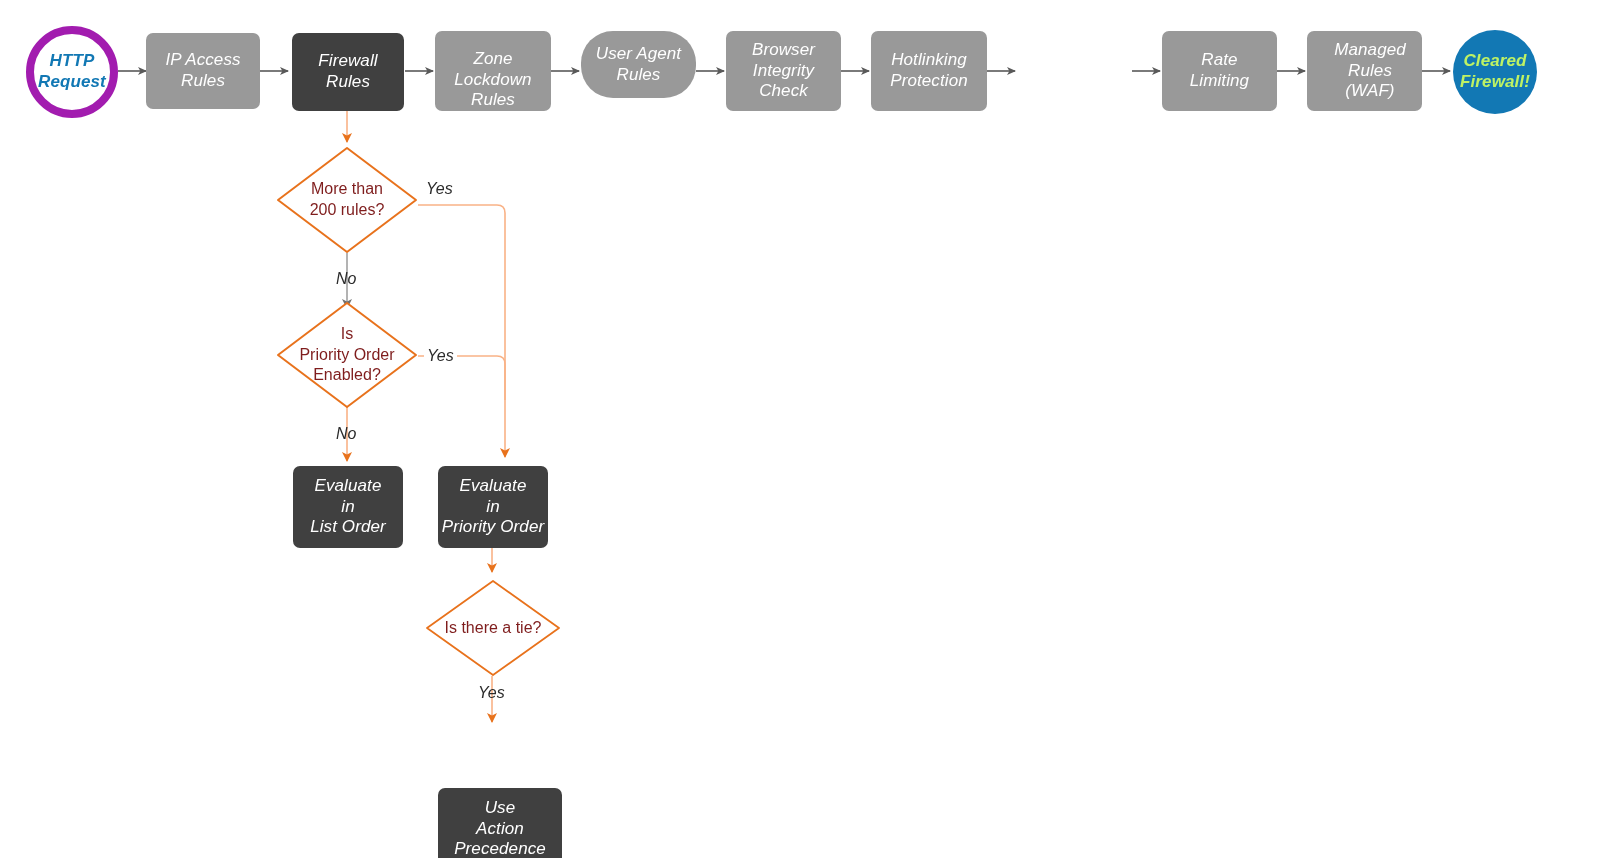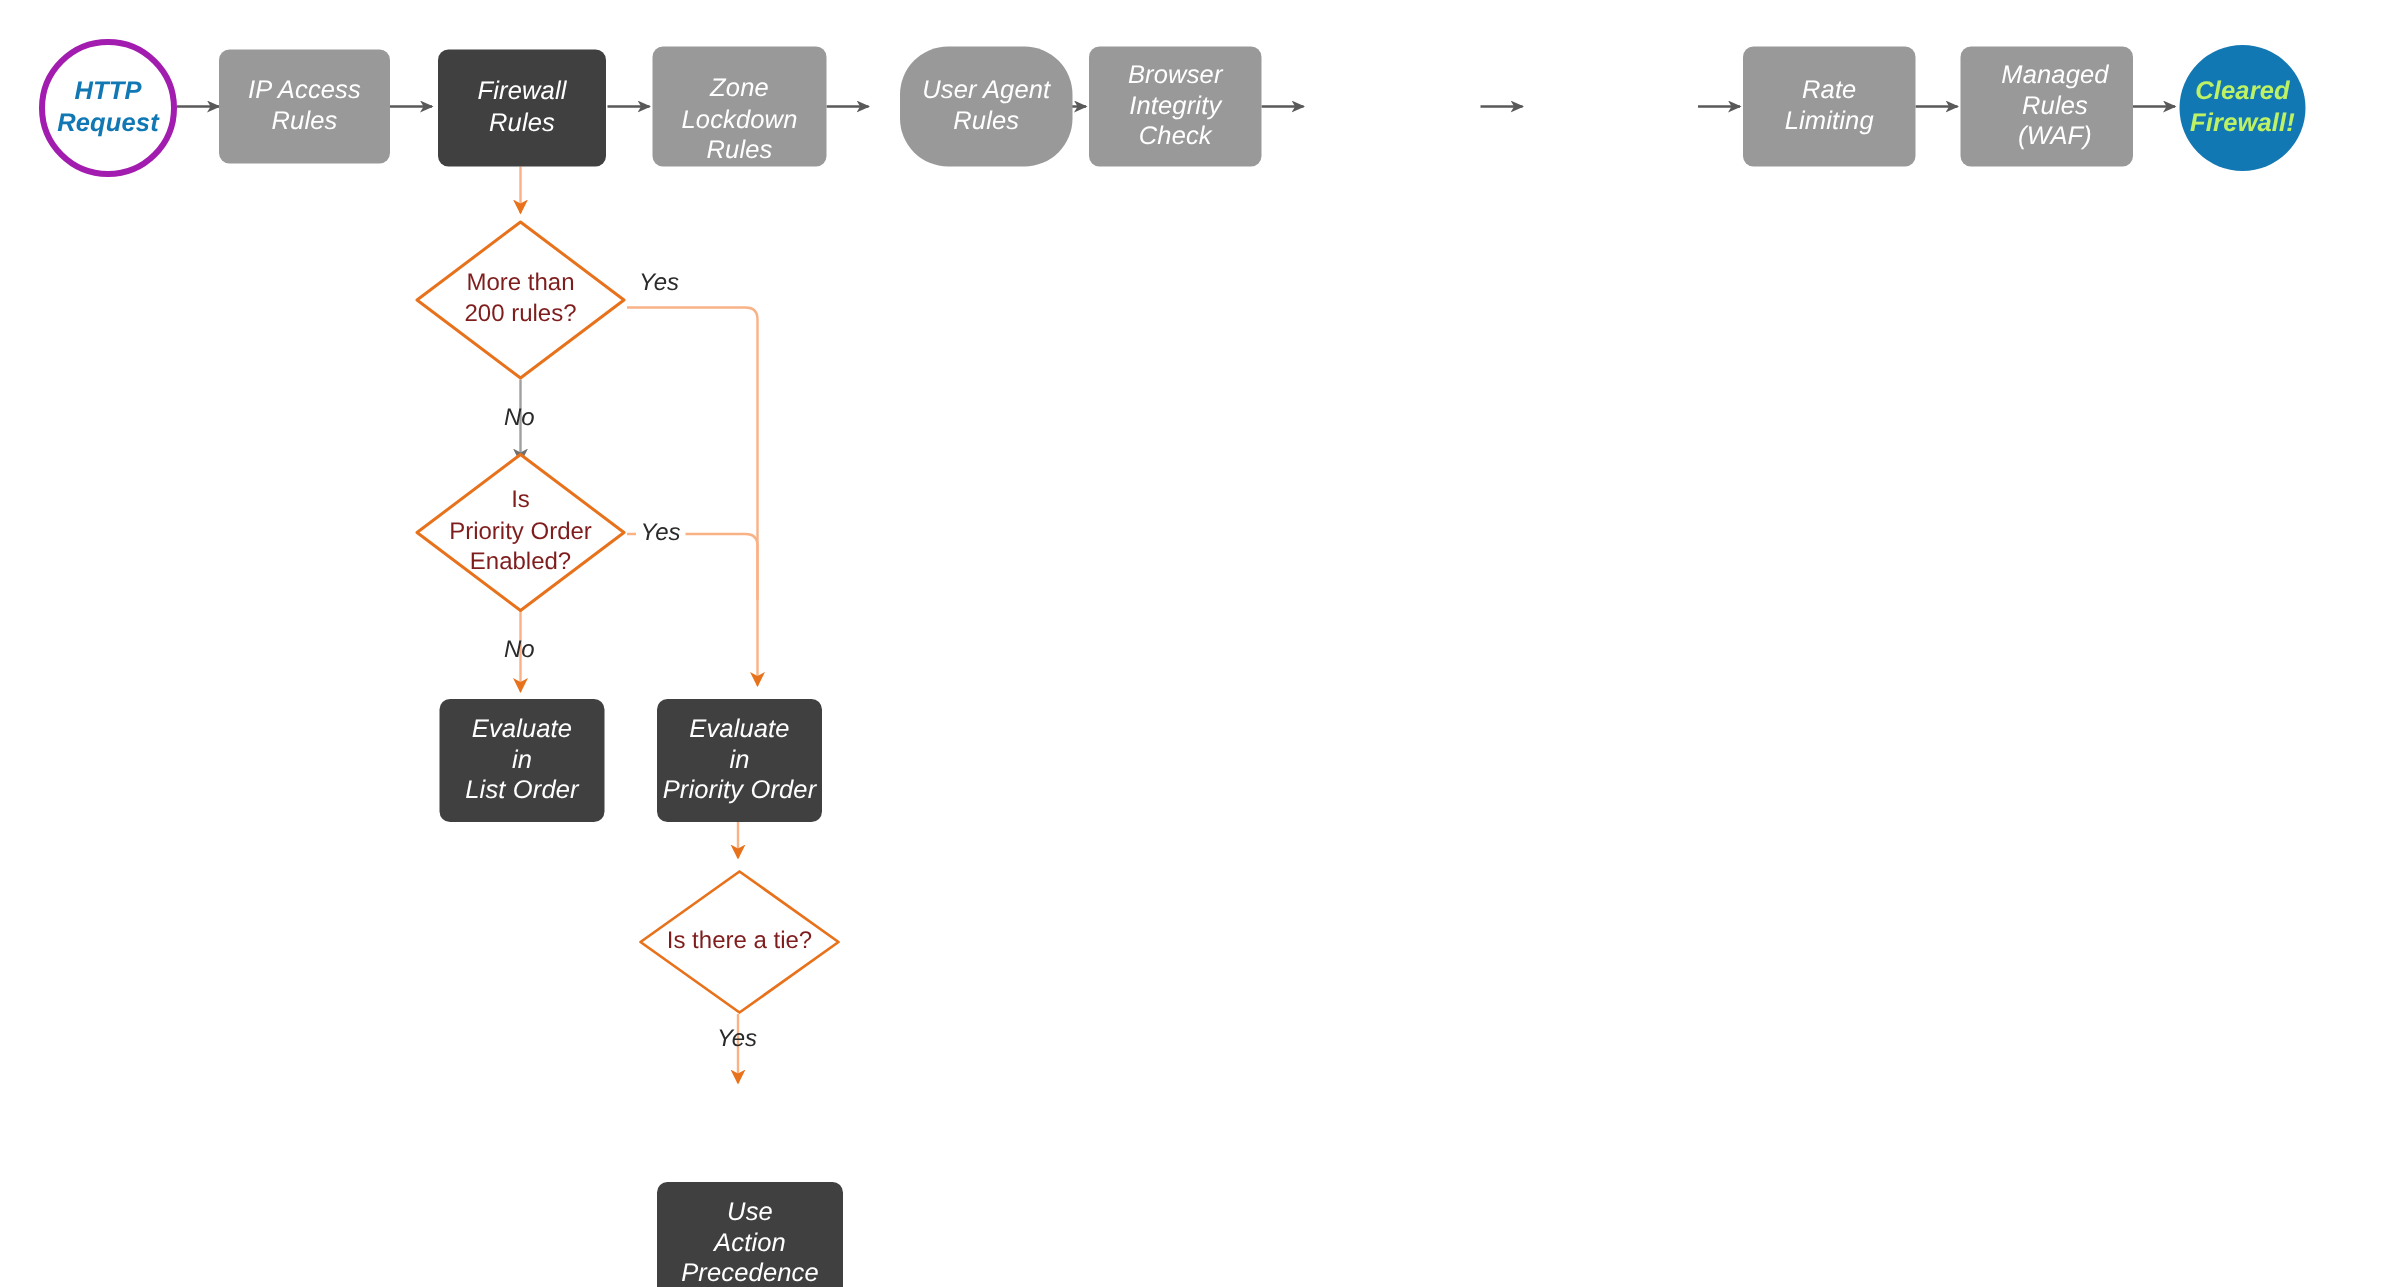--- a/index.html
+++ b/index.html
@@ -56,21 +56,21 @@
   }
   .circle .lbl {
     font-style: italic;
     font-weight: bold;
     font-size: 17px;
     white-space: pre-line;
     letter-spacing: 0.1px;
   }
   .circle.outline {
     background: #ffffff;
-    border: 4px solid #a21caf;
+    border: 8px solid #a21caf;
   }
   .circle.outline .lbl { color: #1278b4; }
   .circle.filled {
     background: #1278b4;
   }
   .circle.filled .lbl { color: #bef264; }
 
   
   .diamond {
     position: absolute;
@@ -164,31 +164,35 @@
     <span class="lbl">Firewall
 Rules</span>
   </div>
 
   <div class="node box gray" style="left:435px; top:31px; width:116px; height:80px;align-items:flex-end;">
     <span class="lbl">Zone
 Lockdown
 Rules</span>
   </div>
 
-  <div class="node box gray" style="left:600px; top:31px; width:115px; height:80px;border-radius:32px;">
+  <div class="node box gray" style="left:581px; top:31px; width:115px; height:67px;border-radius:32px;">
     <span class="lbl">User Agent
 Rules</span>
   </div>
 
   <div class="node box gray" style="left:726px; top:31px; width:115px; height:80px;">
     <span class="lbl">Browser
 Integrity
 Check</span>
   </div>
 
+  <div class="node box gray" style="left:871px; top:31px; width:116px; height:80px;">
+    <span class="lbl">Hotlinking
+Protection</span>
+  </div>
 
 
   <div class="node box gray" style="left:1162px; top:31px; width:115px; height:80px;">
     <span class="lbl">Rate
 Limiting</span>
   </div>
 
   <div class="node box gray" style="left:1307px; top:31px; width:115px; height:80px;padding-left:11px;">
     <span class="lbl">Managed
 Rules

